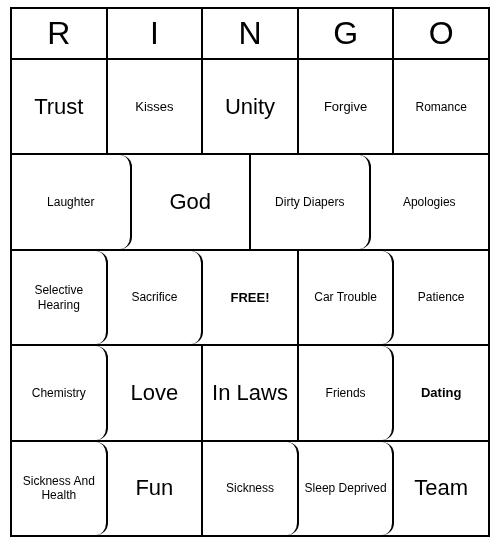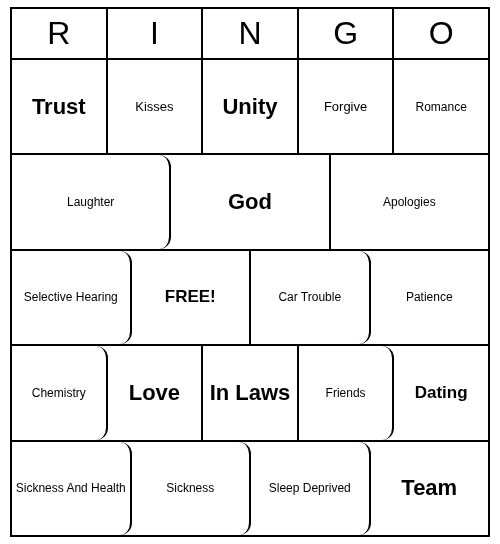--- a/index.html
+++ b/index.html
@@ -73,25 +73,25 @@
       font-size: 13px;
       line-height: 1.2;
     }
 
     .grid-cell:last-child {
       border-right: none;
     }
 
     .large-text {
       font-size: 22px;
-      font-weight: bold;
+      font-weight: normal;
     }
 
     .medium-text {
-      font-size: 17px;
+      font-size: 13px;
       font-weight: bold;
     }
 
     .small-text {
       font-size: 12px;
       border-radius: 12px;
     }
   </style>
 </head>
 <body>
@@ -108,35 +108,38 @@
   <div class="grid-row">
         <div class="grid-cell large-text">Trust</div>
         <div class="grid-cell">Kisses</div>
         <div class="grid-cell large-text">Unity</div>
         <div class="grid-cell">Forgive</div>
         <div class="grid-cell small-text">Romance</div>
       </div>
       <div class="grid-row">
         <div class="grid-cell small-text">Laughter</div>
         <div class="grid-cell large-text">God</div>
+        <div class="grid-cell small-text">Dirty Diapers</div>
         <div class="grid-cell small-text">Apologies</div>
       </div>
       <div class="grid-row">
         <div class="grid-cell small-text">Selective Hearing</div>
+        <div class="grid-cell small-text">Sacrifice</div>
         <div class="grid-cell medium-text">FREE!</div>
         <div class="grid-cell small-text">Car Trouble</div>
         <div class="grid-cell small-text">Patience</div>
       </div>
       <div class="grid-row">
         <div class="grid-cell small-text">Chemistry</div>
         <div class="grid-cell large-text">Love</div>
         <div class="grid-cell large-text">In Laws</div>
         <div class="grid-cell small-text">Friends</div>
         <div class="grid-cell medium-text">Dating</div>
       </div>
       <div class="grid-row">
         <div class="grid-cell small-text">Sickness And Health</div>
+        <div class="grid-cell large-text">Fun</div>
         <div class="grid-cell small-text">Sickness</div>
         <div class="grid-cell small-text">Sleep Deprived</div>
         <div class="grid-cell large-text">Team</div>
       </div>
     </div>
 </div>
 
 </body></html>

